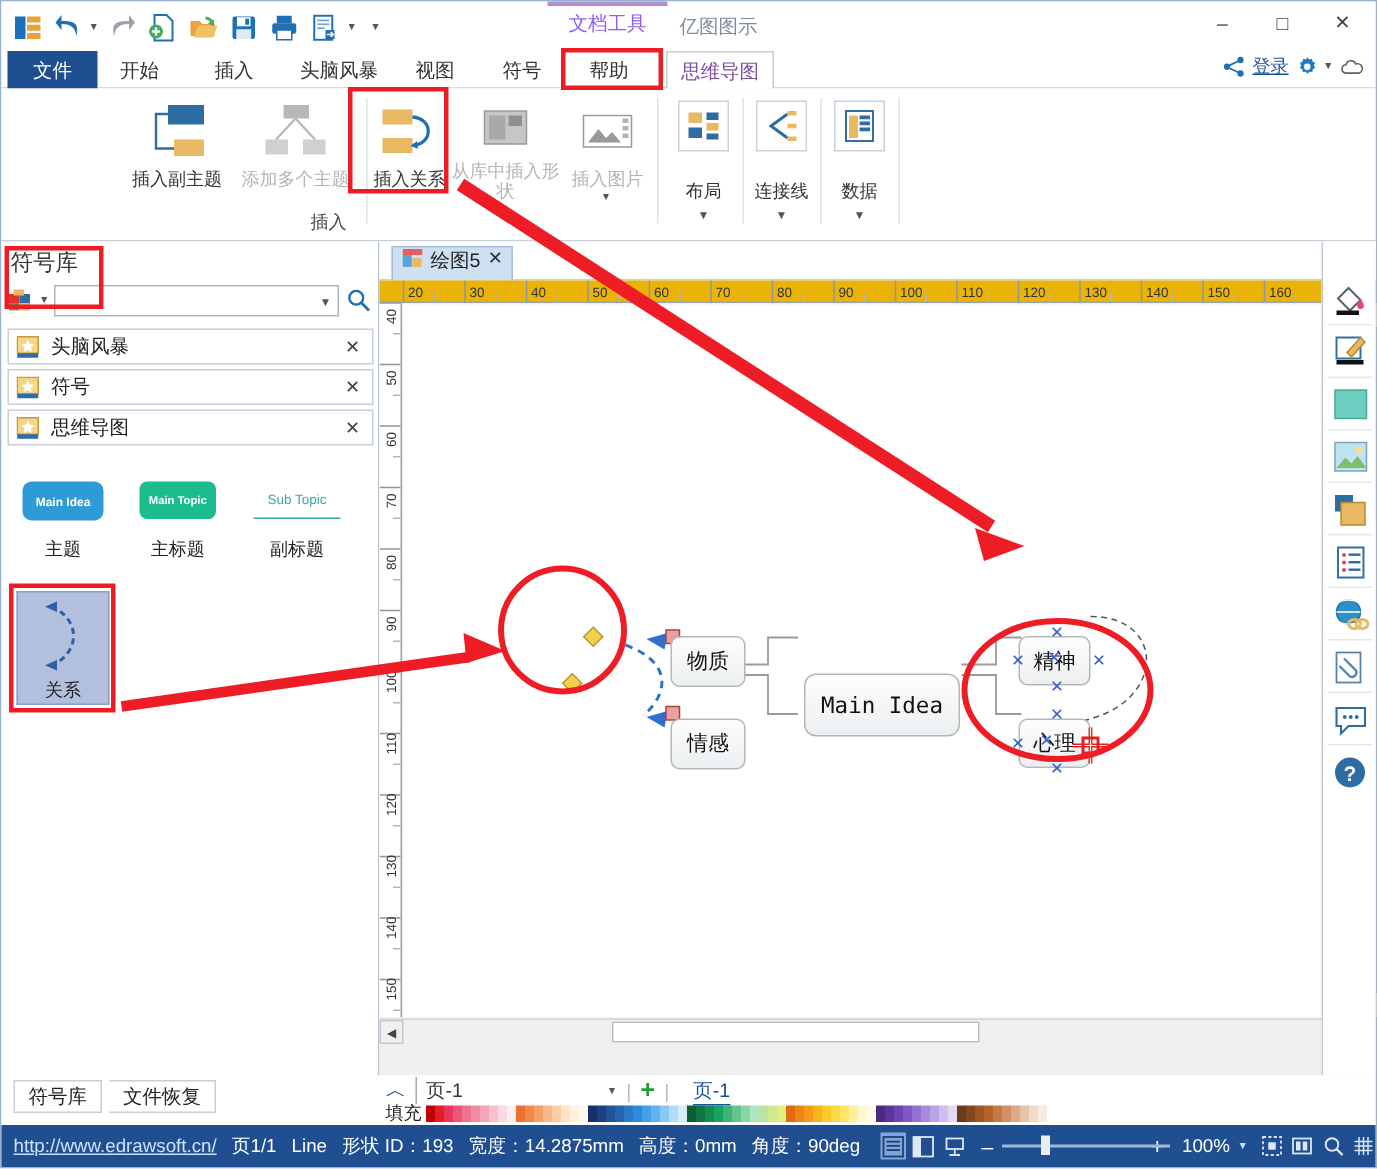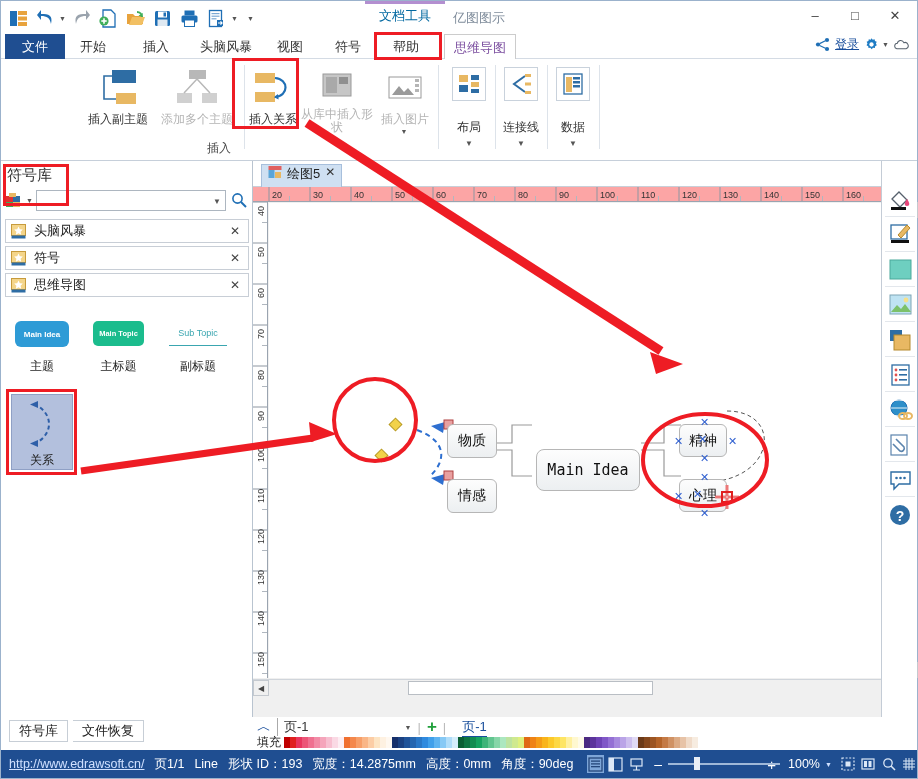--- a/index.html
+++ b/index.html
@@ -12,21 +12,21 @@
   }
   #app { position:relative; width:918px; height:779px; background:#fff; border:1px solid #9bb2cc; }
 
   
   .titlebar { position:absolute; left:0; top:0; width:916px; height:33px; background:#fff; }
   .qat { position:absolute; left:6px; top:4px; height:26px; display:flex; align-items:center; gap:5px; }
   .qicon { width:22px; height:22px; display:flex; align-items:center; justify-content:center; cursor:pointer; }
   .caret { font-size:7px; color:#555; margin-left:-2px; cursor:pointer; }
   .doctools-wrap { position:absolute; left:364px; top:0; width:80px; height:33px; }
   .doctools-bar { position:absolute; left:0; top:0; width:80px; height:3px; background:#b38fd0; }
-  .doctools-lbl { position:absolute; left:0; top:6px; width:80px; text-align:center; font-size:13px; color:#0369a1; }
+  .doctools-lbl { position:absolute; left:0; top:6px; width:80px; text-align:center; font-size:13px; color:#8b5cf6; }
   .apptitle { position:absolute; left:452px; top:8px; font-size:13px; color:#7f8c9b; }
   .wbtns { position:absolute; right:2px; top:0; display:flex; }
   .wbtn { width:40px; height:28px; display:flex; align-items:center; justify-content:center; color:#444; font-size:13px; cursor:pointer; }
 
   
   .menurow { position:absolute; left:0; top:33px; width:916px; height:25px; background:#fff; border-bottom:1px solid #d4dbe4; }
   .mtab { position:absolute; top:0; height:25px; line-height:25px; font-size:13px; color:#333; padding:0 9px; cursor:pointer; white-space:nowrap; }
   .mtab.filetab { background:#1f4e91; color:#fff; left:4px; width:60px; text-align:center; padding:0; }
   .mtab.ctx { color:#7c4fa0; border:1px solid #ccc; border-bottom:none; background:#fff; }
   .redbox { position:absolute; border:3px solid #ee1c24; pointer-events:none; z-index:40; }
@@ -61,21 +61,21 @@
   .libitem .x { position:absolute; right:8px; font-size:12px; color:#444; cursor:pointer; }
   .shp { position:absolute; cursor:pointer; }
   .shp .cap { position:absolute; width:100%; text-align:center; font-size:12px; color:#222; }
 
   
   .canvaswrap { position:absolute; left:252px; top:160px; width:664px; height:556px; background:#f0f0f0; }
   .tabbar { position:absolute; left:0; top:0; width:664px; height:26px; background:#fff; border-bottom:1px solid #c8cfd8; }
   .doctab { position:absolute; left:8px; top:3px; height:23px; background:#cfe0f2; border:1px solid #a7bfdc; border-bottom:none; display:flex; padding:0 6px; gap:5px; cursor:pointer; }
   .doctab .t { font-size:13px; color:#222; }
   .doctab .x { font-size:12px; color:#333; cursor:pointer; }
-  .hruler { position:absolute; left:0; top:26px; width:664px; height:15px; background:#fca5a5; border-bottom:1px solid #9aa4b0; overflow:hidden; }
+  .hruler { position:absolute; left:0; top:26px; width:664px; height:15px; background:#eab308; border-bottom:1px solid #9aa4b0; overflow:hidden; }
   .vruler { position:absolute; left:0; top:41px; width:15px; height:476px; background:#fff; border-right:1px solid #9aa4b0; overflow:hidden; }
   .sheet { position:absolute; left:16px; top:42px; width:632px; height:475px; background:#fff; overflow:hidden; }
   .node { position:absolute; border:1px solid #b6b6b6; border-radius:6px; background:linear-gradient(#fdfdfd,#eceff1); display:flex; align-items:center; justify-content:center; font-size:14px; color:#111; cursor:pointer; }
   .node.main { border-radius:8px; font-family:"DejaVu Sans Mono","Liberation Mono",monospace; font-size:15px; }
   .cx { position:absolute; color:#2f5fd0; font-size:11px; line-height:1; font-weight:bold; pointer-events:none; }
   .hscroll { position:absolute; left:0; bottom:22px; width:648px; height:16px; background:#f0f0f0; border-top:1px solid #d0d5db; }
   .vscroll { position:absolute; right:0; top:41px; width:16px; height:476px; background:#f0f0f0; border-left:1px solid #d0d5db; }
   .sbbtn { position:absolute; background:#f0f0f0; border:1px solid #c4c9cf; display:flex; align-items:center; justify-content:center; font-size:8px; color:#444; cursor:pointer; }
   .sbthumb { position:absolute; background:#fff; border:1px solid #b9bec4; cursor:pointer; }
 

